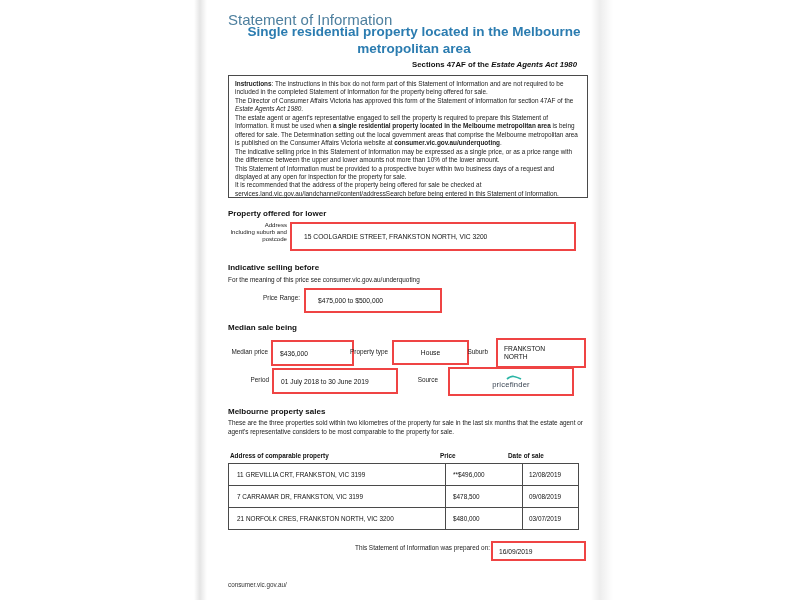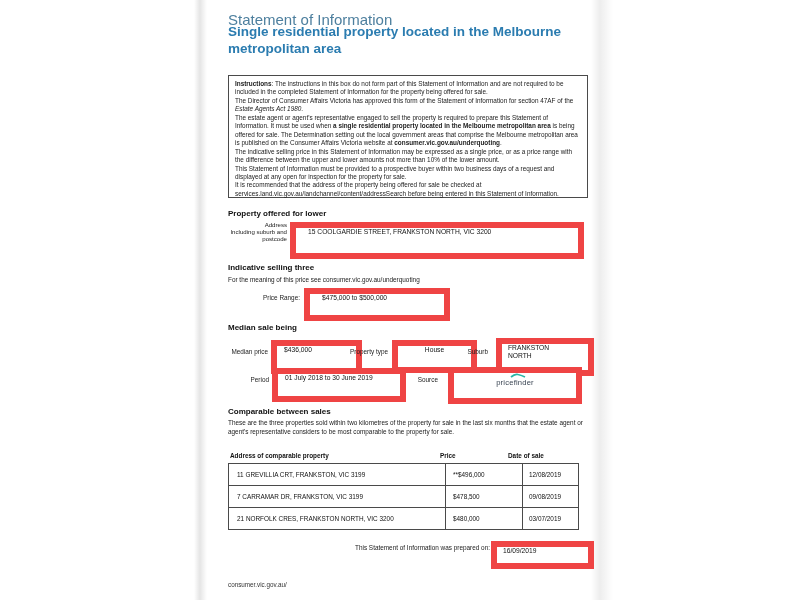--- a/index.html
+++ b/index.html
@@ -4,32 +4,32 @@
 <style>
   html,body{margin:0;padding:0;background:#ffffff;}
   .page{position:relative;width:800px;height:600px;background:#ffffff;overflow:hidden;
         font-family:"Liberation Sans",sans-serif;color:#1c1c1c;}
   .abs{position:absolute;}
   .edge{position:absolute;top:0;height:600px;pointer-events:none;}
   .edge-left{left:194px;width:13px;background:linear-gradient(to right,rgba(0,0,0,0),rgba(0,0,0,0.10) 45%,rgba(0,0,0,0));}
   .edge-right{left:591px;width:22px;background:linear-gradient(to right,rgba(0,0,0,0),rgba(0,0,0,0.07) 40%,rgba(0,0,0,0));}
 
   .eyebrow{left:228px;top:11px;font-size:15px;}
-  .title{left:228px;top:24px;width:372px;margin:0;font-size:13.5px;font-weight:bold;line-height:1.25;}
+  .title{left:228px;top:24px;width:372px;margin:0;font-size:13.5px;font-weight:bold;line-height:1.25;text-align:center;}
   .sections-ref{left:228px;top:60px;width:349px;text-align:right;font-size:7.8px;font-weight:bold;color:#111;}
   .sections-ref .it{font-style:italic;}
 
   .instructions-box{left:228px;top:75px;width:346px;height:113px;border:1px solid #4a4a4a;
         padding:4px 6px;font-size:6.4px;line-height:1.32;color:#222;}
   .instructions-box p{margin:0;}
 
   .h2{font-size:8px;font-weight:bold;color:#111;}
   .small{font-size:6.4px;color:#222;}
   .lbl{font-size:6.4px;color:#222;text-align:right;}
-  .vbox{border:6px solid #ef4444;display:flex;font-size:6.7px;color:#111;background:#fff;}
+  .vbox{border:2px solid #ef4444;display:flex;align-items:center;font-size:6.7px;color:#111;background:#fff;}
 
   .prop-heading{left:228px;top:209px;}
   .addr-label{left:225px;top:221px;width:62px;font-size:6.1px;line-height:1.18;}
   .addr-box{left:290px;top:222px;width:270px;height:25px;padding-left:12px;}
 
   .ind-heading{left:228px;top:263px;}
   .ind-note{left:228px;top:276px;}
   .pr-label{left:228px;top:294px;width:72px;}
   .pr-box{left:304px;top:288px;width:122px;height:21px;padding-left:12px;}
 
@@ -74,41 +74,42 @@
 </style>
 </head>
 <body>
 
 <div class="page">
   <div class="edge edge-left"></div>
   <div class="edge edge-right"></div>
 
   <div class="abs eyebrow" style="color: rgb(77, 127, 158);">Statement of Information</div>
   <h1 class="abs title" style="color: rgb(43, 124, 176);">Single residential property located in the Melbourne metropolitan area</h1>
+  <div class="abs sections-ref"><span>Sections 47AF of the </span><span class="it">Estate Agents Act 1980</span></div>
 
   <div class="abs instructions-box">
     <p><strong>Instructions</strong><span>: The instructions in this box do not form part of this Statement of Information and are not required to be included in the completed Statement of Information for the property being offered for sale.</span></p>
     <p><span>The Director of Consumer Affairs Victoria has approved this form of the Statement of Information for section 47AF of the </span><em>Estate Agents Act 1980</em><span>.</span></p>
     <p><span>The estate agent or agent's representative engaged to sell the property is required to prepare this Statement of Information. It must be used when </span><strong>a single residential property located in the Melbourne metropolitan area</strong><span> is being offered for sale. The Determination setting out the local government areas that comprise the Melbourne metropolitan area is published on the Consumer Affairs Victoria website at </span><strong>consumer.vic.gov.au/underquoting</strong><span>.</span></p>
     <p>The indicative selling price in this Statement of Information may be expressed as a single price, or as a price range with the difference between the upper and lower amounts not more than 10% of the lower amount.</p>
     <p>This Statement of Information must be provided to a prospective buyer within two business days of a request and displayed at any open for inspection for the property for sale.</p>
     <p>It is recommended that the address of the property being offered for sale be checked at services.land.vic.gov.au/landchannel/content/addressSearch before being entered in this Statement of Information.</p>
   </div>
 
   <div class="abs h2 prop-heading">Property offered for lower</div>
   <div class="abs lbl addr-label">
     <div>Address</div>
     <div>Including suburb and</div>
     <div>postcode</div>
   </div>
   <div class="abs vbox addr-box">
       <span>15 COOLGARDIE STREET, FRANKSTON NORTH, VIC 3200</span>
     </div>
 
-  <div class="abs h2 ind-heading">Indicative selling three</div>
+  <div class="abs h2 ind-heading">Indicative selling before</div>
   <div class="abs small ind-note">For the meaning of this price see consumer.vic.gov.au/underquoting</div>
   <div class="abs lbl pr-label">Price Range:</div>
   <div class="abs vbox pr-box">
       <span>$475,000 to $500,000</span>
     </div>
 
   <div class="abs h2 med-heading">Median sale being</div>
   <div class="abs lbl mp-label">Median price</div>
   <div class="abs vbox mp-box">
       <span>$436,000</span>
@@ -128,21 +129,21 @@
   <div class="abs lbl src-label">Source</div>
   <div class="abs vbox src-box">
     <div class="pf">
       <svg width="16" height="5" viewBox="0 0 16 5">
           <path d="M1 4 Q5 0.5 8 1.5 Q12 2.5 15 4" fill="none" stroke-width="1.7" stroke="#2ab5a5"></path>
         </svg>
       <div class="pf-text" style="color: rgb(58, 69, 83);">pricefinder</div>
     </div>
   </div>
 
-  <div class="abs h2 comp-heading">Comparable between sales</div>
+  <div class="abs h2 comp-heading">Melbourne property sales</div>
   <div class="abs small comp-desc">These are the three properties sold within two kilometres of the property for sale in the last six months that the estate agent or agent's representative considers to be most comparable to the property for sale.</div>
   <div class="abs th th-addr">Address of comparable property</div>
   <div class="abs th th-price">Price</div>
   <div class="abs th th-date">Date of sale</div>
   <table class="abs comp-table">
     <tbody>
       <tr>
         <td class="c1">11 GREVILLIA CRT, FRANKSTON, VIC 3199</td>
         <td class="c2">**$496,000</td>
         <td class="c3">12/08/2019</td>

